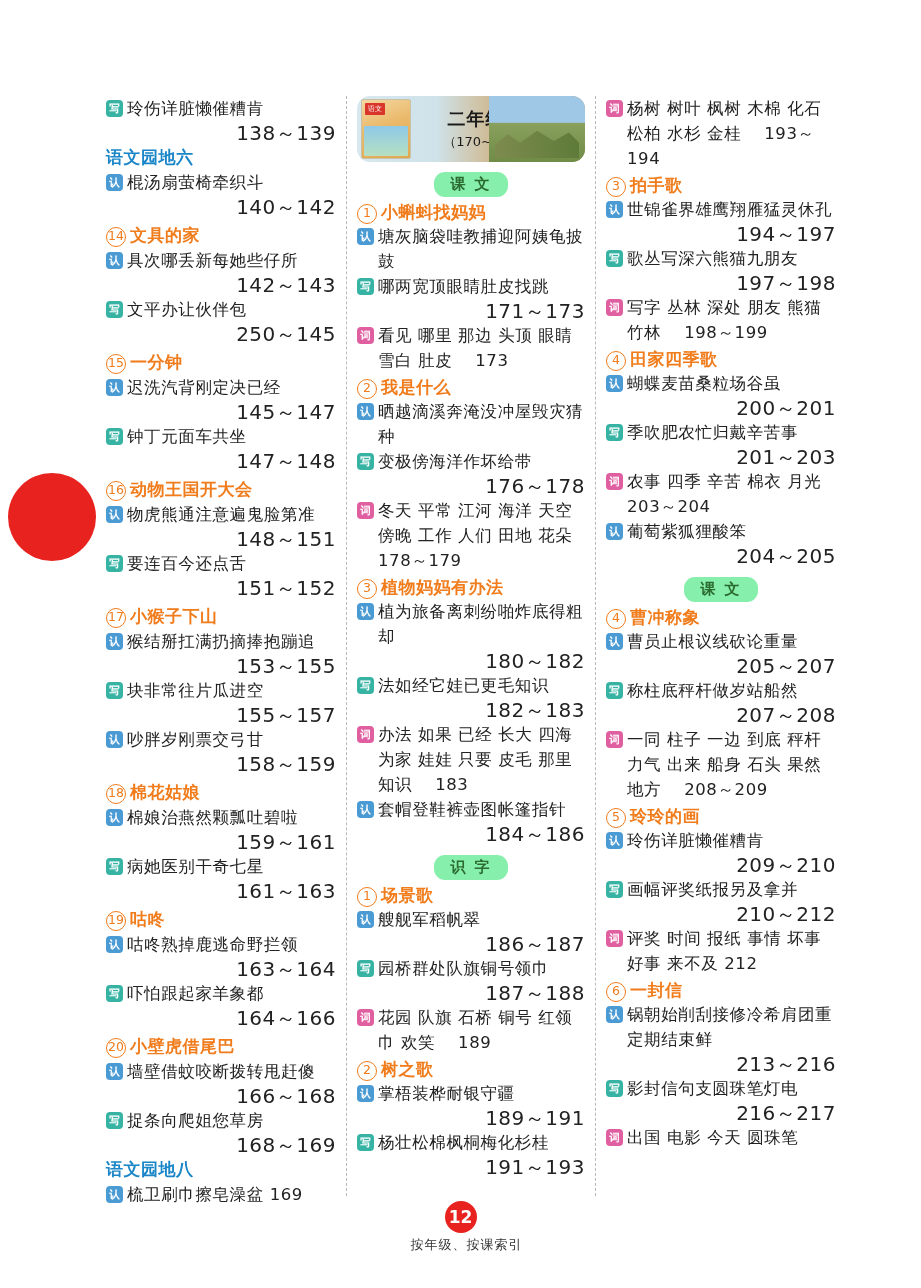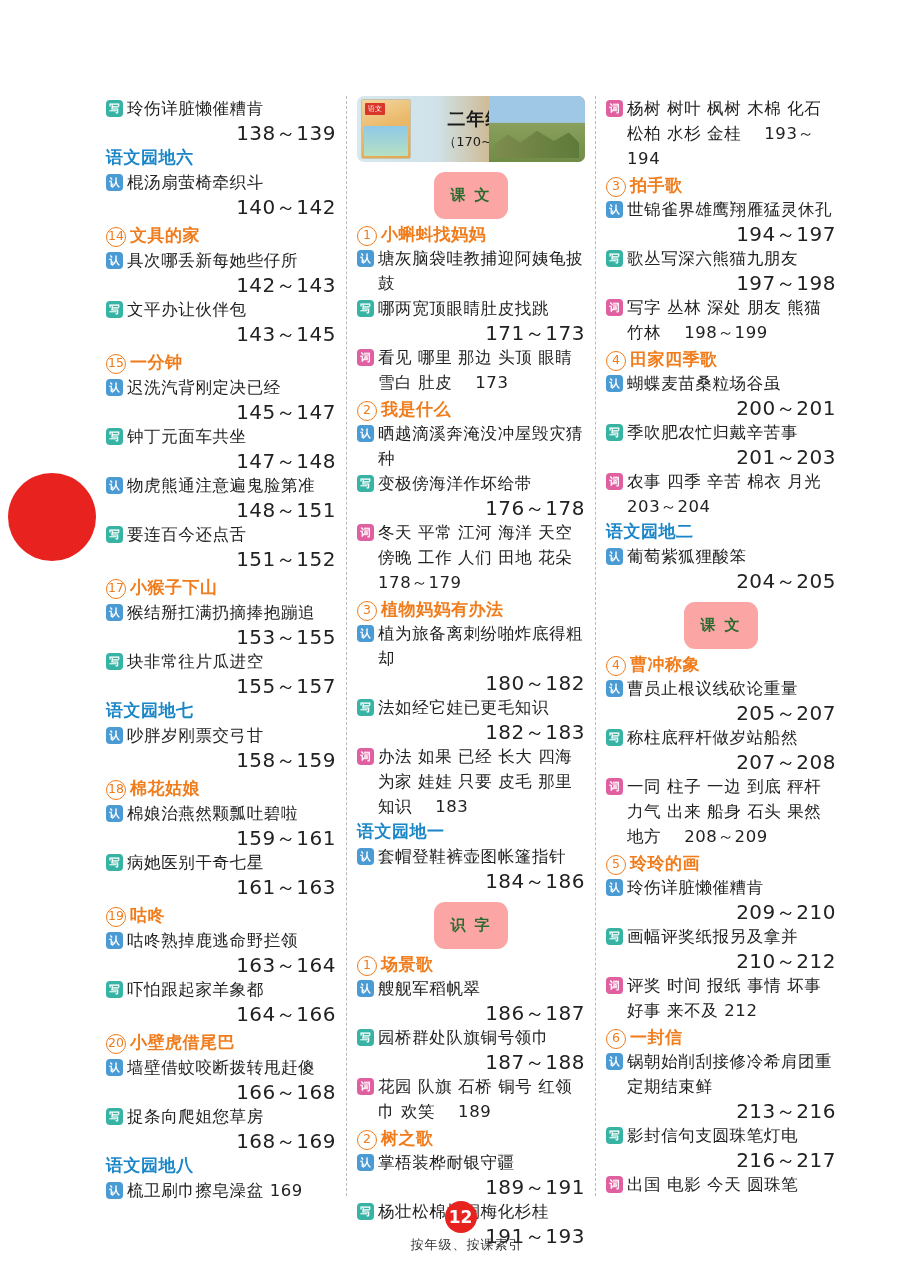--- a/index.html
+++ b/index.html
@@ -57,21 +57,21 @@
   .txt{
     color:#222;font-size:16.5px;line-height:25px;letter-spacing:0.6px;
     flex:1;
   }
   .pages{
     display:block;text-align:right;font-size:20px;line-height:24px;color:#222;
     letter-spacing:0.5px;
   }
   
   .banner{
-    position:relative;height:66px;margin:0 0 10px 0;border-radius:7px;
+    position:relative;height:66px;margin:0 0 10px 0;border-radius:13px;
     overflow:hidden;display:flex;align-items:center;
     background:linear-gradient(90deg,#d8e8ef 0%,#cfe2e9 35%,#cfb88f 60%,#b9a078 100%);
   }
   .banner .cover{
     flex:none;width:48px;height:58px;margin-left:4px;border:1px solid #c8c0a8;
     background:linear-gradient(160deg,#f4d7a1 0%,#eab96a 45%,#e0a84f 100%);
     position:relative;border-radius:2px;
   }
   .banner .cover .lbl{
     position:absolute;left:3px;top:3px;background:#d9352b;color:#fff;
@@ -95,23 +95,23 @@
     background:linear-gradient(180deg,#9fc7e6 0%,#9fc7e6 40%,#8aa05e 41%,#6f8c45 100%);
   }
   .banner .wallimg:after{
     content:"";position:absolute;left:6px;top:28px;width:84px;height:34px;
     background:linear-gradient(90deg,#7d8b4e,#5e7b3a);
     clip-path:polygon(0 60%,15% 30%,30% 55%,50% 20%,70% 50%,88% 25%,100% 55%,100% 100%,0 100%);
   }
   
   .pill-wrap{text-align:center;margin:9px 0 4px 0;}
   .pill{
-    display:inline-block;background:#fca5a5;color:#2b6b2f;
+    display:inline-block;background:#86efac;color:#2b6b2f;
     font-size:15px;font-weight:bold;letter-spacing:2px;
-    padding:14px 16px;border-radius:11px;
+    padding:3px 16px;border-radius:11px;
   }
   .sub{
     display:flex;align-items:flex-start;margin-top:3px;
   }
   .sub .snum{
     flex:none;width:18px;height:18px;border-radius:50%;
     border:1.4px solid #f07c1c;color:#f07c1c;
     font-size:12.5px;line-height:15px;text-align:center;
     margin-top:3px;margin-right:4px;
   }
@@ -160,37 +160,41 @@
       </div>
       <div class="row">
         <span class="badge b-ren">认</span>
         <span class="txt">具次哪丢新每她些仔所</span>
       </div>
       <div class="pages">142～143</div>
       <div class="row">
         <span class="badge b-xie">写</span>
         <span class="txt">文平办让伙伴包</span>
       </div>
-      <div class="pages">143～145</div>
+      <div class="pages">250～145</div>
 
       <div class="unit">
         <span class="num">15</span>
         <span class="utitle">一分钟</span>
       </div>
       <div class="row">
         <span class="badge b-ren">认</span>
         <span class="txt">迟洗汽背刚定决已经</span>
       </div>
       <div class="pages">145～147</div>
       <div class="row">
         <span class="badge b-xie">写</span>
         <span class="txt">钟丁元面车共坐</span>
       </div>
       <div class="pages">147～148</div>
 
+      <div class="unit">
+        <span class="num">16</span>
+        <span class="utitle">动物王国开大会</span>
+      </div>
       <div class="row">
         <span class="badge b-ren">认</span>
         <span class="txt">物虎熊通注意遍鬼脸第准</span>
       </div>
       <div class="pages">148～151</div>
       <div class="row">
         <span class="badge b-xie">写</span>
         <span class="txt">要连百今还点舌</span>
       </div>
       <div class="pages">151～152</div>
@@ -203,21 +207,20 @@
         <span class="badge b-ren">认</span>
         <span class="txt">猴结掰扛满扔摘捧抱蹦追</span>
       </div>
       <div class="pages">153～155</div>
       <div class="row">
         <span class="badge b-xie">写</span>
         <span class="txt">块非常往片瓜进空</span>
       </div>
       <div class="pages">155～157</div>
 
-      <div class="garden">语文园地七</div>
       <div class="row">
         <span class="badge b-ren">认</span>
         <span class="txt">吵胖岁刚票交弓甘</span>
       </div>
       <div class="pages">158～159</div>
 
       <div class="unit">
         <span class="num">18</span>
         <span class="utitle">棉花姑娘</span>
       </div>
@@ -335,21 +338,20 @@
       <div class="row">
         <span class="badge b-xie">写</span>
         <span class="txt">法如经它娃已更毛知识</span>
       </div>
       <div class="pages">182～183</div>
       <div class="row">
         <span class="badge b-ci">词</span>
         <span class="txt">办法 如果 已经 长大 四海为家 娃娃 只要 皮毛 那里 知识　 183</span>
       </div>
 
-      <div class="garden">语文园地一</div>
       <div class="row">
         <span class="badge b-ren">认</span>
         <span class="txt">套帽登鞋裤壶图帐篷指针</span>
       </div>
       <div class="pages">184～186</div>
 
       <div class="pill-wrap">
         <span class="pill">识 字</span>
       </div>
 
@@ -426,21 +428,20 @@
       <div class="row">
         <span class="badge b-xie">写</span>
         <span class="txt">季吹肥农忙归戴辛苦事</span>
       </div>
       <div class="pages">201～203</div>
       <div class="row">
         <span class="badge b-ci">词</span>
         <span class="txt">农事 四季 辛苦 棉衣 月光　 203～204</span>
       </div>
 
-      <div class="garden">语文园地二</div>
       <div class="row">
         <span class="badge b-ren">认</span>
         <span class="txt">葡萄紫狐狸酸笨</span>
       </div>
       <div class="pages">204～205</div>
 
       <div class="pill-wrap">
         <span class="pill">课 文</span>
       </div>
 

